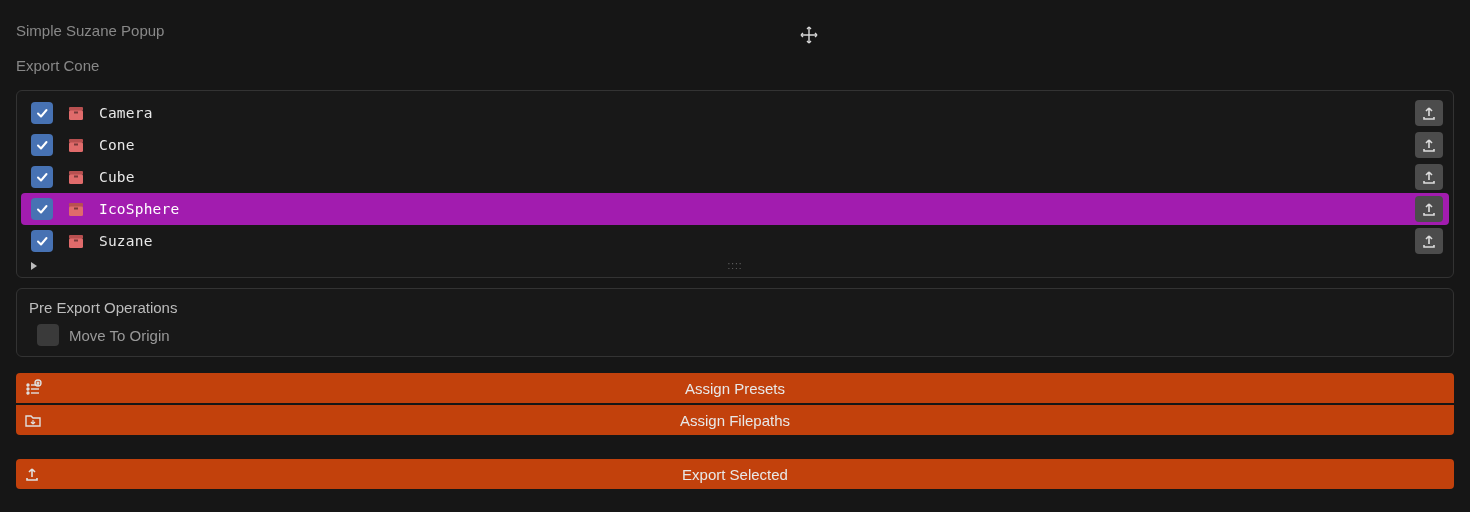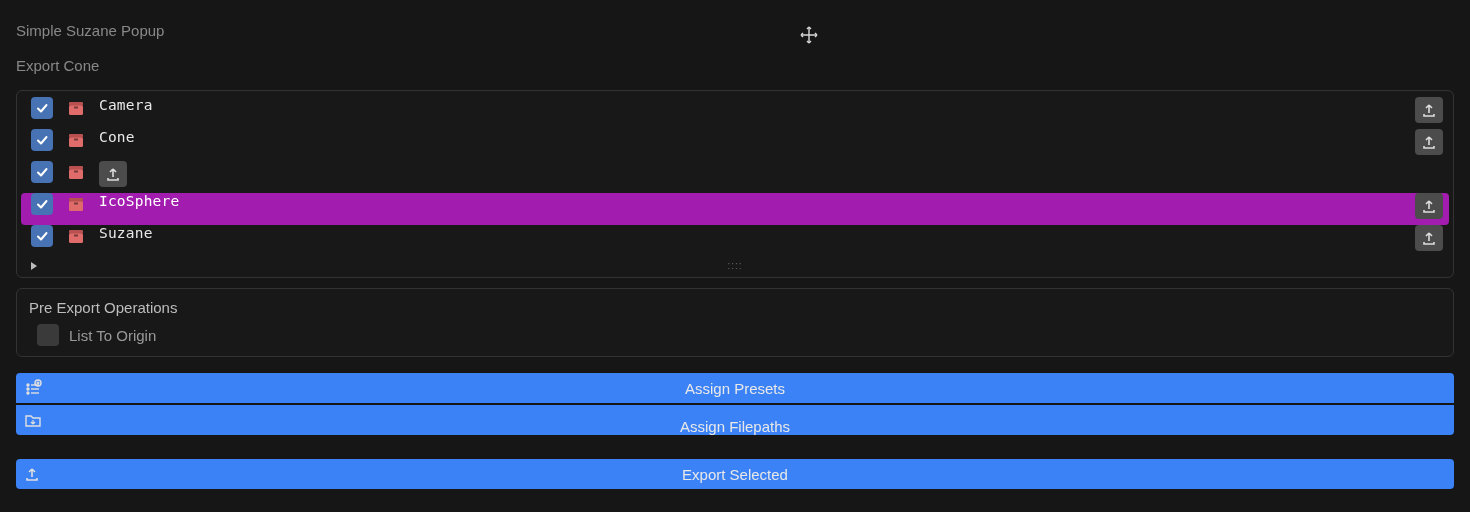--- a/index.html
+++ b/index.html
@@ -31,21 +31,21 @@
   }
   .panel {
     margin: 6px 16px 0 16px;
     border: 1px solid #333;
     border-radius: 6px;
     padding: 6px 4px 0 4px;
     background: #181818;
   }
   .list-row {
     display: flex;
-    align-items: flex-start;
+    align-items: center;
     height: 32px;
     border-radius: 4px;
     padding: 0 2px;
     gap: 12px;
   }
   .list-row.selected {
     background: #a21caf;
   }
   .checkbox {
     width: 22px;
@@ -128,39 +128,39 @@
   .ops-row {
     display: flex;
     align-items: center;
     gap: 10px;
   }
   .btn-row {
     margin: 10px 16px 0 16px;
   }
   .wide-btn {
     height: 30px;
-    background: #3b82f6;
+    background: #c2410c;
     border-radius: 4px;
     display: flex;
     align-items: center;
     justify-content: center;
     color: #e8e8e8;
     margin-bottom: 2px;
     position: relative;
     cursor: pointer;
   }
   .wide-btn .lead-icon {
     position: absolute;
     left: 8px;
     top: 50%;
     transform: translateY(-50%);
     display: flex;
   }
   .stack-top { border-bottom-left-radius: 0; border-bottom-right-radius: 0; }
-  .stack-bottom { border-top-left-radius: 0; border-top-right-radius: 0; align-items: flex-end; }
+  .stack-bottom { border-top-left-radius: 0; border-top-right-radius: 0; }
 </style>
 </head>
 <body>
 
 <div class="move-cursor">
   <svg width="18" height="18" viewBox="0 0 18 18" fill="none" stroke="#d8d8d8" stroke-width="1.4">
     <path d="M9 1 L9 17 M1 9 L17 9"></path>
     <path d="M9 1 L7 3 M9 1 L11 3 M9 17 L7 15 M9 17 L11 15 M1 9 L3 7 M1 9 L3 11 M17 9 L15 7 M17 9 L15 11"></path>
   </svg>
 </div>
@@ -218,20 +218,21 @@
             <path d="M3 7.5 L6 10.5 L11.5 4" fill="none" stroke="#fff" stroke-width="2" stroke-linecap="round" stroke-linejoin="round"></path>
           </svg>
         </div>
         <div class="object-icon">
           <svg width="20" height="20" viewBox="0 0 20 20">
             <rect x="3" y="7" width="14" height="10" rx="1.5" fill="#e06b6b"></rect>
             <rect x="3" y="4" width="14" height="3.5" rx="1" fill="#b85050"></rect>
             <rect x="8" y="8.5" width="4" height="2" fill="#7a3a3a"></rect>
           </svg>
         </div>
+        <div class="object-name">Cube</div>
         <div class="export-btn">
           <svg width="16" height="16" viewBox="0 0 16 16" fill="none" stroke="#ddd" stroke-width="1.6">
             <path d="M8 11 V3 M8 3 L5 6 M8 3 L11 6"></path>
             <path d="M3 12 V14 H13 V12"></path>
           </svg>
         </div>
       </div>
       <div class="list-row selected">
         <div class="checkbox">
           <svg width="14" height="14" viewBox="0 0 14 14">
@@ -284,21 +285,21 @@
     <span class="grip-dots">
       <span>::::</span>
     </span>
   </div>
 </div>
 
 <div class="ops-panel">
   <div class="ops-title">Pre Export Operations</div>
   <div class="ops-row">
     <div class="checkbox unchecked"></div>
-    <div style="color:#999">List To Origin</div>
+    <div style="color:#999">Move To Origin</div>
   </div>
 </div>
 
 <div class="btn-row">
   <div class="wide-btn stack-top">
     <span class="lead-icon">
       <svg width="18" height="18" viewBox="0 0 18 18" fill="none" stroke="#e0e0e0" stroke-width="1.4">
         <circle cx="4" cy="6" r="1" fill="#e0e0e0"></circle>
           <path d="M7 6 H15"></path>
         <circle cx="4" cy="10" r="1" fill="#e0e0e0"></circle>

